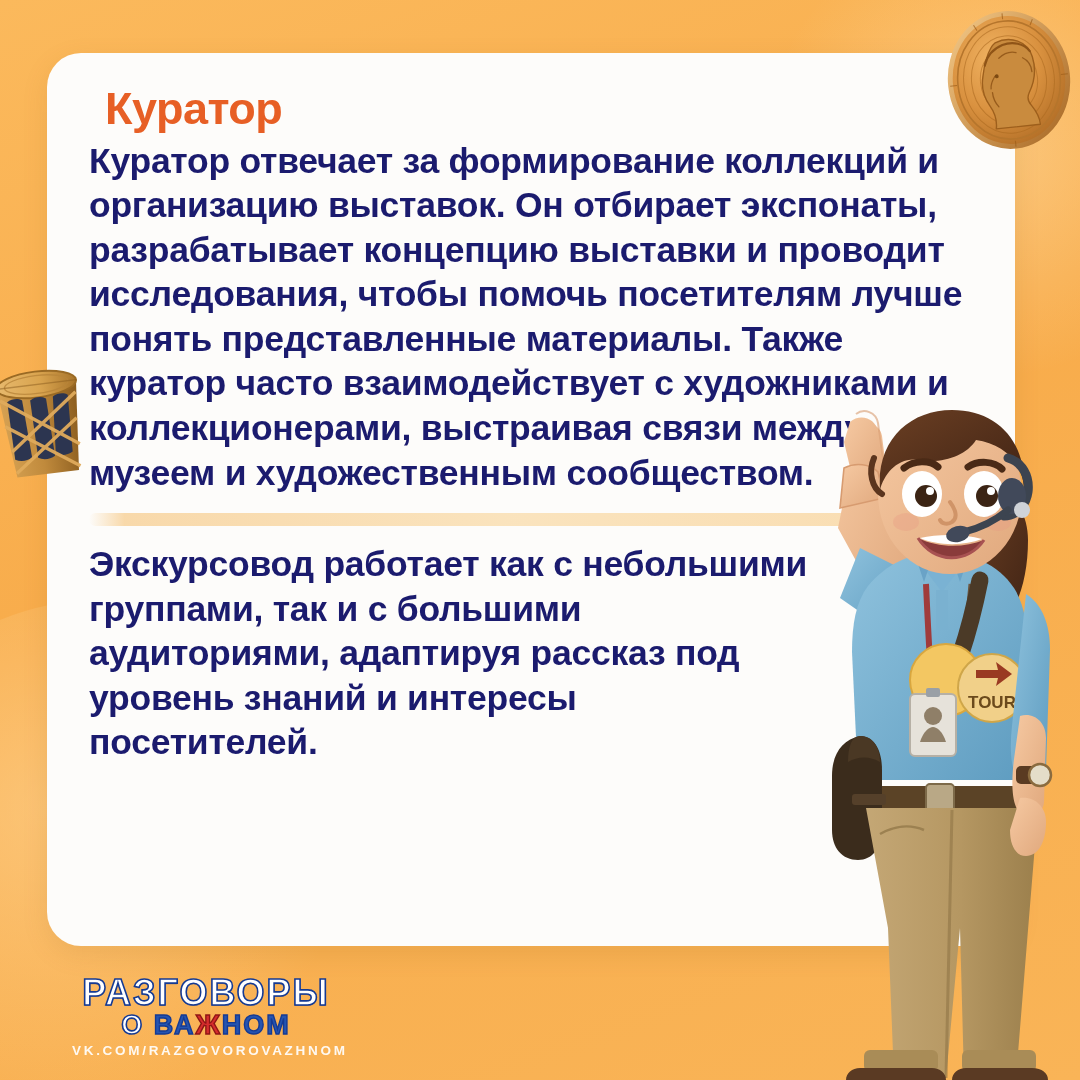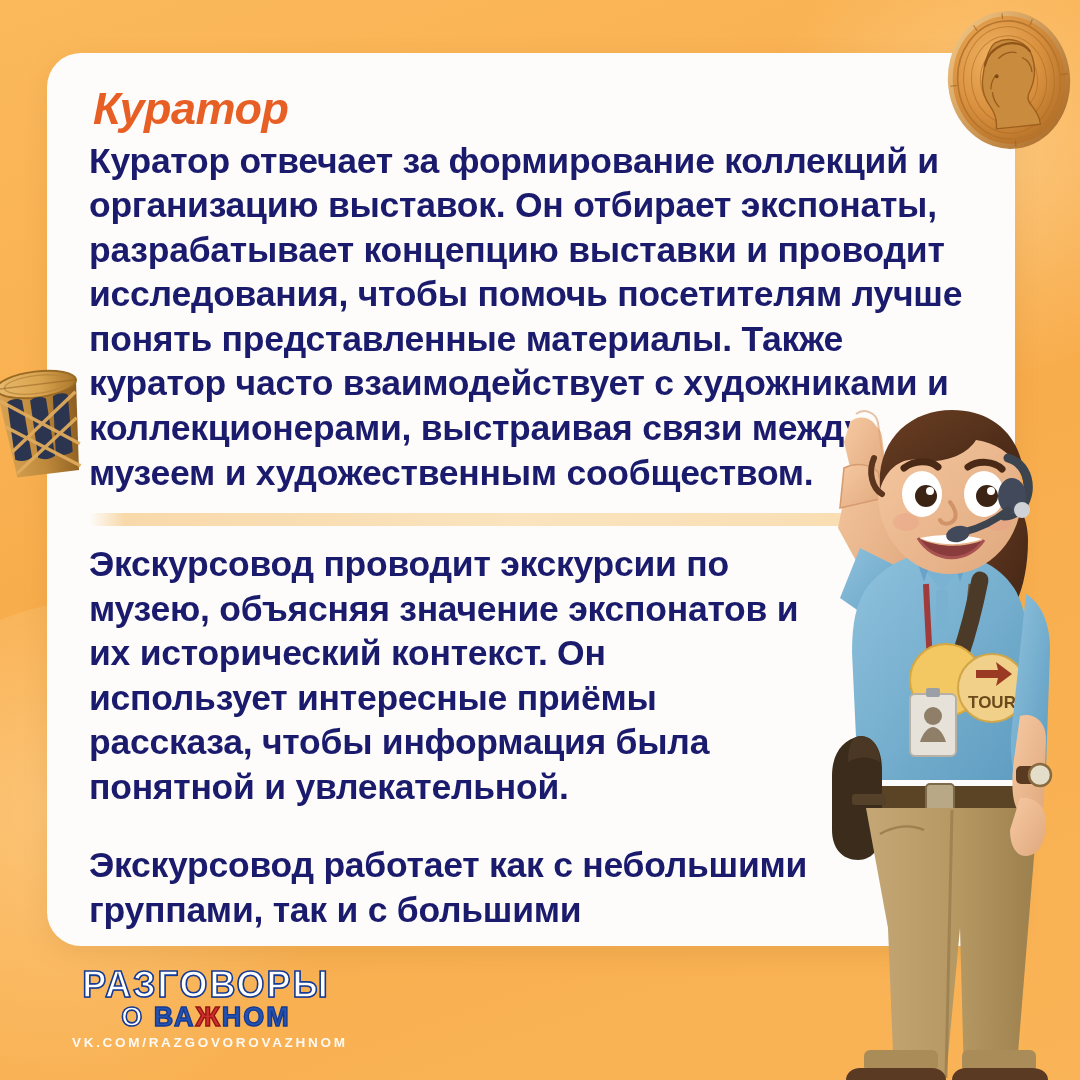--- a/index.html
+++ b/index.html
@@ -62,23 +62,22 @@
 
   
   .section { position: relative; }
 
   .section-title {
     color: #e75f25;
     font-size: 45px;
     font-weight: 700;
     letter-spacing: -0.5px;
     line-height: 1.06;
-    margin: 0 0 6px 4px;
+    margin: 0 0 6px 16px;
     white-space: nowrap;
-    font-style: italic;
   }
 
   .section-body {
     color: #1b1b6e;
     font-size: 35.5px;
     font-weight: 700;
     line-height: 1.255;
     margin: 0;
     letter-spacing: -0.25px;
   }
@@ -100,21 +99,21 @@
         rgba(249,219,172,.9) 86%,
         rgba(247,205,150,0) 100%);
   }
 
   #section-guide .section-body { max-width: 720px; }
 
   
   .brand {
     position: absolute;
     left: 72px;
-    bottom: 30px;
+    bottom: 22px;
     width: 268px;
     user-select: none;
   }
   .brand-line {
     display: block;
     font-weight: 700;
     line-height: .96;
     letter-spacing: 2.0px;
     text-align: center;
   }
@@ -184,21 +183,20 @@
     <div class="card-inner">
 
       <div class="section" id="section-curator">
         <h2 class="section-title">Куратор</h2>
         <p class="section-body">Куратор отвечает за формирование коллекций и организацию выставок. Он отбирает экспонаты, разрабатывает концепцию выставки и проводит исследования, чтобы помочь посетителям лучше понять представленные материалы. Также куратор часто взаимодействует с художниками и коллекционерами, выстраивая связи между музеем и художественным сообществом.</p>
       </div>
 
       <div class="divider"></div>
 
       <div class="section" id="section-guide">
-        <p class="section-body">Экскурсовод проводит экскурсии по музею, объясняя значение экспонатов и их исторический контекст. Он использует интересные приёмы рассказа, чтобы информация была понятной и увлекательной.</p>
         <p class="section-body">Экскурсовод работает как с небольшими группами, так и с большими аудиториями, адаптируя рассказ под уровень знаний и интересы посетителей.</p>
       </div>
 
     </div>
   </div>
 
   <div class="brand">
     <span class="brand-line brand-line-1">РАЗГОВОРЫ</span>
     <span class="brand-line brand-line-2"><span class="b-w">О</span><span>&nbsp;</span><span class="b-b">ВА</span><span class="b-r">Ж</span><span class="b-b">НОМ</span></span>
     <span class="brand-url">VK.COM/RAZGOVOROVAZHNOM</span>

